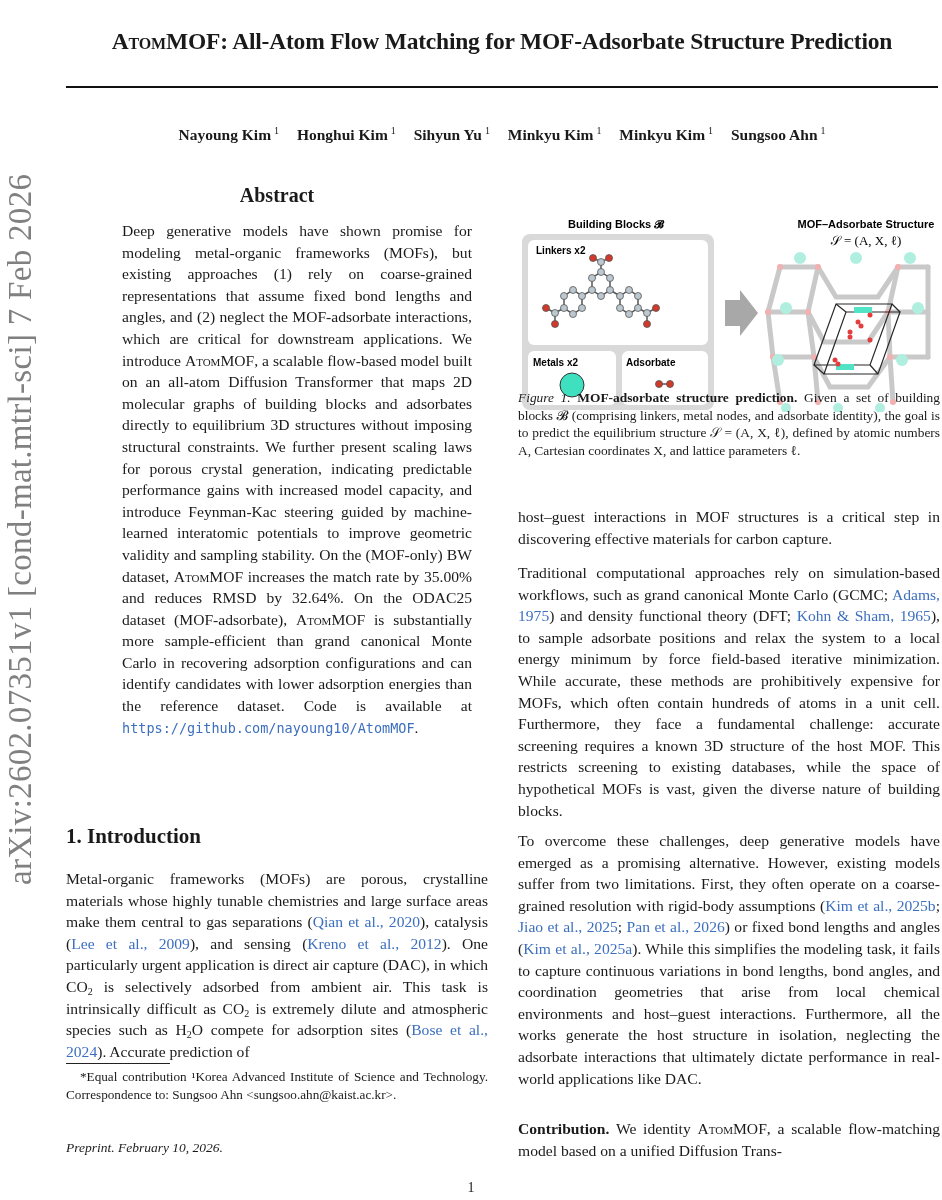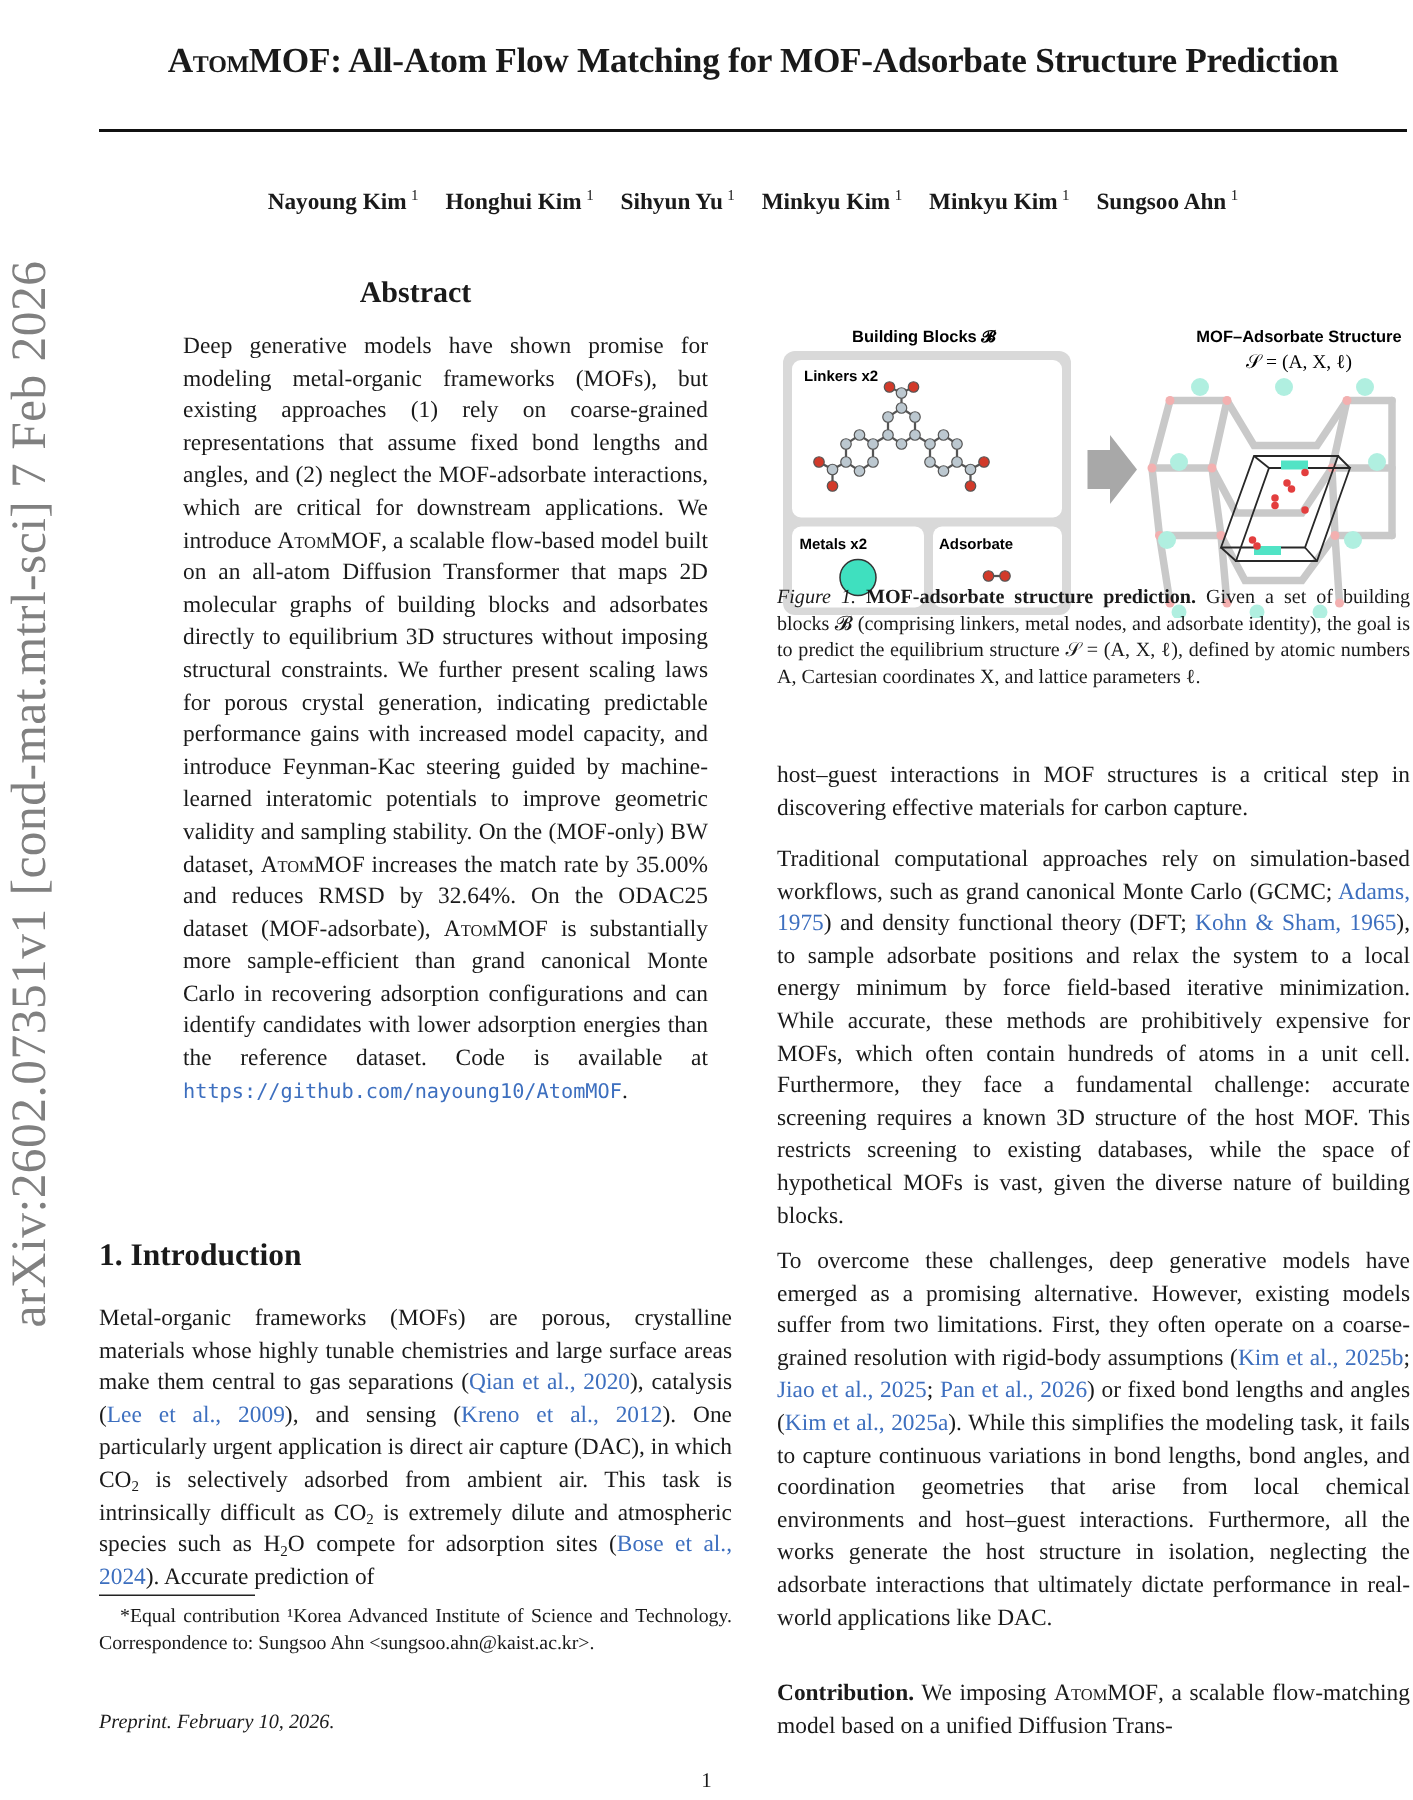--- a/index.html
+++ b/index.html
@@ -210,16 +210,16 @@
 <div class="col right1">
     <p>host–guest interactions in MOF structures is a critical step in discovering effective materials for carbon capture.</p>
   </div>
 <div class="col right2">
   <span>Traditional computational approaches rely on simulation-based workflows, such as grand canonical Monte Carlo (GCMC; </span><a class="link">Adams, 1975</a><span>) and density functional theory (DFT; </span><a class="link">Kohn &amp; Sham, 1965</a><span>), to sample adsorbate positions and relax the system to a local energy minimum by force field-based iterative minimization. While accurate, these methods are prohibitively expensive for MOFs, which often contain hundreds of atoms in a unit cell. Furthermore, they face a fundamental challenge: accurate screening requires a known 3D structure of the host MOF. This restricts screening to existing databases, while the space of hypothetical MOFs is vast, given the diverse nature of building blocks.</span>
 </div>
 <div class="col right3">
   <span>To overcome these challenges, deep generative models have emerged as a promising alternative. However, existing models suffer from two limitations. First, they often operate on a coarse-grained resolution with rigid-body assumptions (</span><a class="link">Kim et al., 2025b</a>; <a class="link">Jiao et al., 2025</a>; <a class="link">Pan et al., 2026</a><span>) or fixed bond lengths and angles (</span><a class="link">Kim et al., 2025a</a><span>). While this simplifies the modeling task, it fails to capture continuous variations in bond lengths, bond angles, and coordination geometries that arise from local chemical environments and host–guest interactions. Furthermore, all the works generate the host structure in isolation, neglecting the adsorbate interactions that ultimately dictate performance in real-world applications like DAC.</span>
 </div>
 <div class="col right4">
-  <b>Contribution.</b><span>  We imposing </span><span class="sc">AtomMOF</span><span>, a scalable flow-matching model based on a unified Diffusion Trans-</span>
+  <b>Contribution.</b><span>  We identity </span><span class="sc">AtomMOF</span><span>, a scalable flow-matching model based on a unified Diffusion Trans-</span>
 </div>
 
 <div class="pagenum">1</div>
 
 </body></html>

